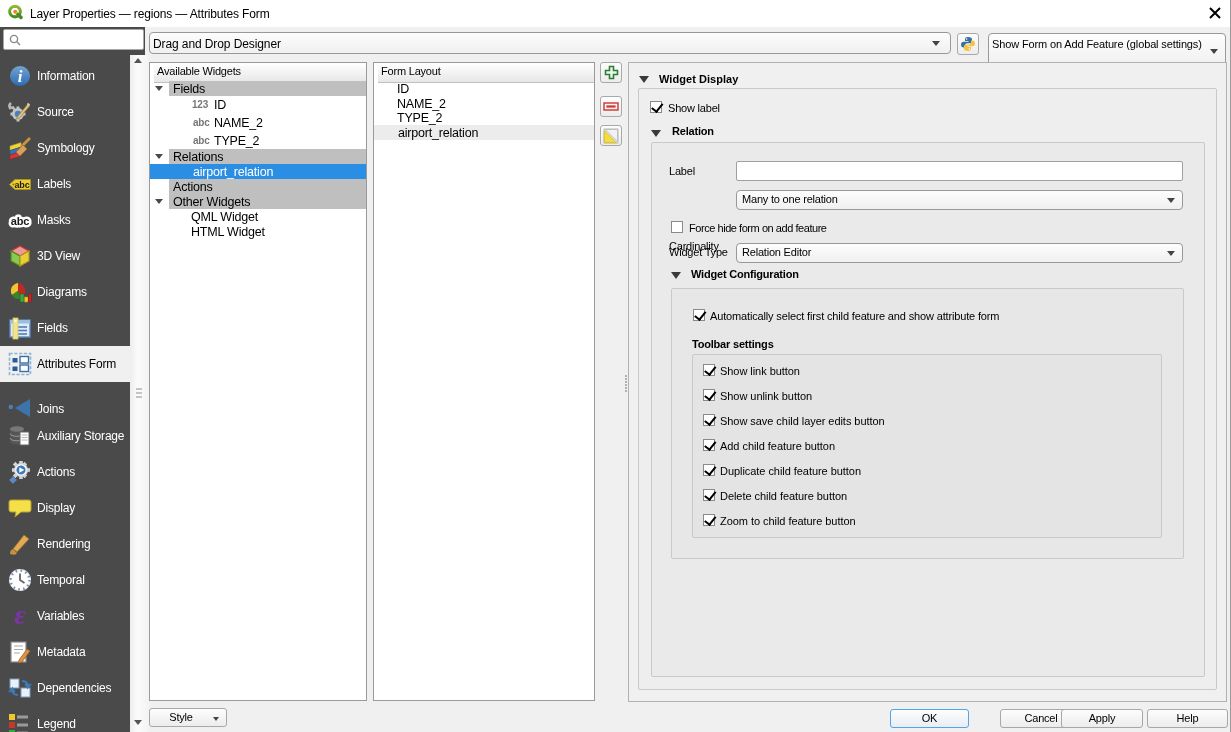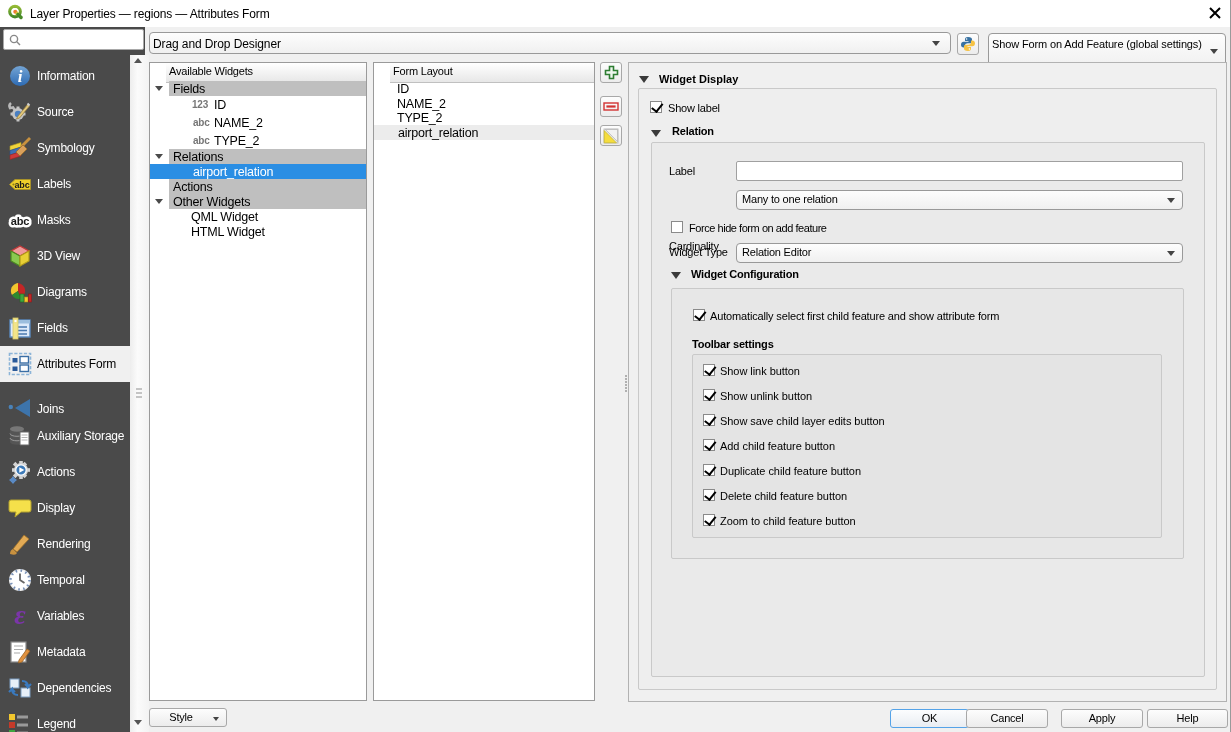--- a/index.html
+++ b/index.html
@@ -3,21 +3,21 @@
 <meta charset="utf-8">
 <style>
 * { margin:0; padding:0; box-sizing:border-box; }
 html,body { width:1231px; height:732px; overflow:hidden; }
 body { font-family:"Liberation Sans", sans-serif; font-size:11px; color:#000; background:#f0f0f0; position:relative; letter-spacing:-0.2px; }
 .abs { position:absolute; }
 .combo { background:linear-gradient(#fdfdfd,#f0f0f0); border:1px solid #999; border-radius:4px; }
 .combo .arr { position:absolute; right:7px; top:50%; margin-top:-2px; width:0; height:0; border-left:4.5px solid transparent; border-right:4.5px solid transparent; border-top:5px solid #444; }
 .btn { background:linear-gradient(#fdfdfd,#ececec); border:1px solid #a8a8a8; border-radius:3px; text-align:center; line-height:17px; font-size:11px; }
 .panel { background:#fff; border:1px solid #9a9a9a; }
-.phead { position:absolute; left:16px; top:0; right:0; height:20px; background:linear-gradient(#ffffff,#e7e7e7); border-bottom:1px solid #c0c0c0; padding-left:3px; line-height:16px; font-size:11px; }
+.phead { position:absolute; left:4px; top:0; right:0; height:20px; background:linear-gradient(#ffffff,#e7e7e7); border-bottom:1px solid #c0c0c0; padding-left:3px; line-height:16px; font-size:11px; }
 .tri { position:absolute; width:0; height:0; border-left:4.5px solid transparent; border-right:4.5px solid transparent; border-top:5px solid #4a4a4a; }
 .cb { position:absolute; width:12px; height:12px; background:#fff; border:1px solid #8a8a8a; }
 .cb.on::after { content:""; position:absolute; left:2.5px; top:-1px; width:4.5px; height:8.5px; border:solid #000; border-width:0 2.1px 2.1px 0; transform:rotate(38deg); }
 .cblabel { position:absolute; font-size:11px; }
 .bold { font-weight:bold; }
 .frame { position:absolute; border:1px solid #c9c9c9; border-radius:2px; }
 .sect-tri { position:absolute; width:0; height:0; border-left:5px solid transparent; border-right:5px solid transparent; border-top:7px solid #3a3a3a; }
 .input { position:absolute; background:#fff; border:1px solid #a0a0a0; border-radius:2px; }
 .sideitem { position:absolute; left:0; width:130px; height:36px; color:#fff; font-size:12px; letter-spacing:-0.2px; }
 .sideitem .lbl { position:absolute; left:37px; top:50%; transform:translateY(-50%); white-space:nowrap; }
@@ -370,15 +370,15 @@
     <div class="cb on" style="left:703px;top:464px;"></div>
     <div class="cblabel" style="left:720px;top:465px;letter-spacing:-0.05px;">Duplicate child feature button</div>
     <div class="cb on" style="left:703px;top:489px;"></div>
     <div class="cblabel" style="left:720px;top:490px;letter-spacing:-0.05px;">Delete child feature button</div>
     <div class="cb on" style="left:703px;top:514px;"></div>
     <div class="cblabel" style="left:720px;top:515px;letter-spacing:-0.05px;">Zoom to child feature button</div>
   </div>
 
 <div class="abs btn" style="left:149px;top:708px;width:78px;height:19px;line-height:17px;padding-right:14px;">Style<span style="position:absolute;right:7px;top:8px;width:0;height:0;border-left:3.5px solid transparent;border-right:3.5px solid transparent;border-top:4px solid #444;"></span></div>
 <div class="abs btn" style="left:890px;top:709px;width:79px;height:19px;border-color:#55a3e8;background:linear-gradient(#fcfdfe,#e9edf2);">OK</div>
-<div class="abs btn" style="left:966px;top:709px;width:82px;height:19px;">Cancel</div>
+<div class="abs btn" style="left:1000px;top:709px;width:82px;height:19px;">Cancel</div>
 <div class="abs btn" style="left:1061px;top:709px;width:82px;height:19px;">Apply</div>
 <div class="abs btn" style="left:1147px;top:709px;width:81px;height:19px;">Help</div>
 
 </body></html>

